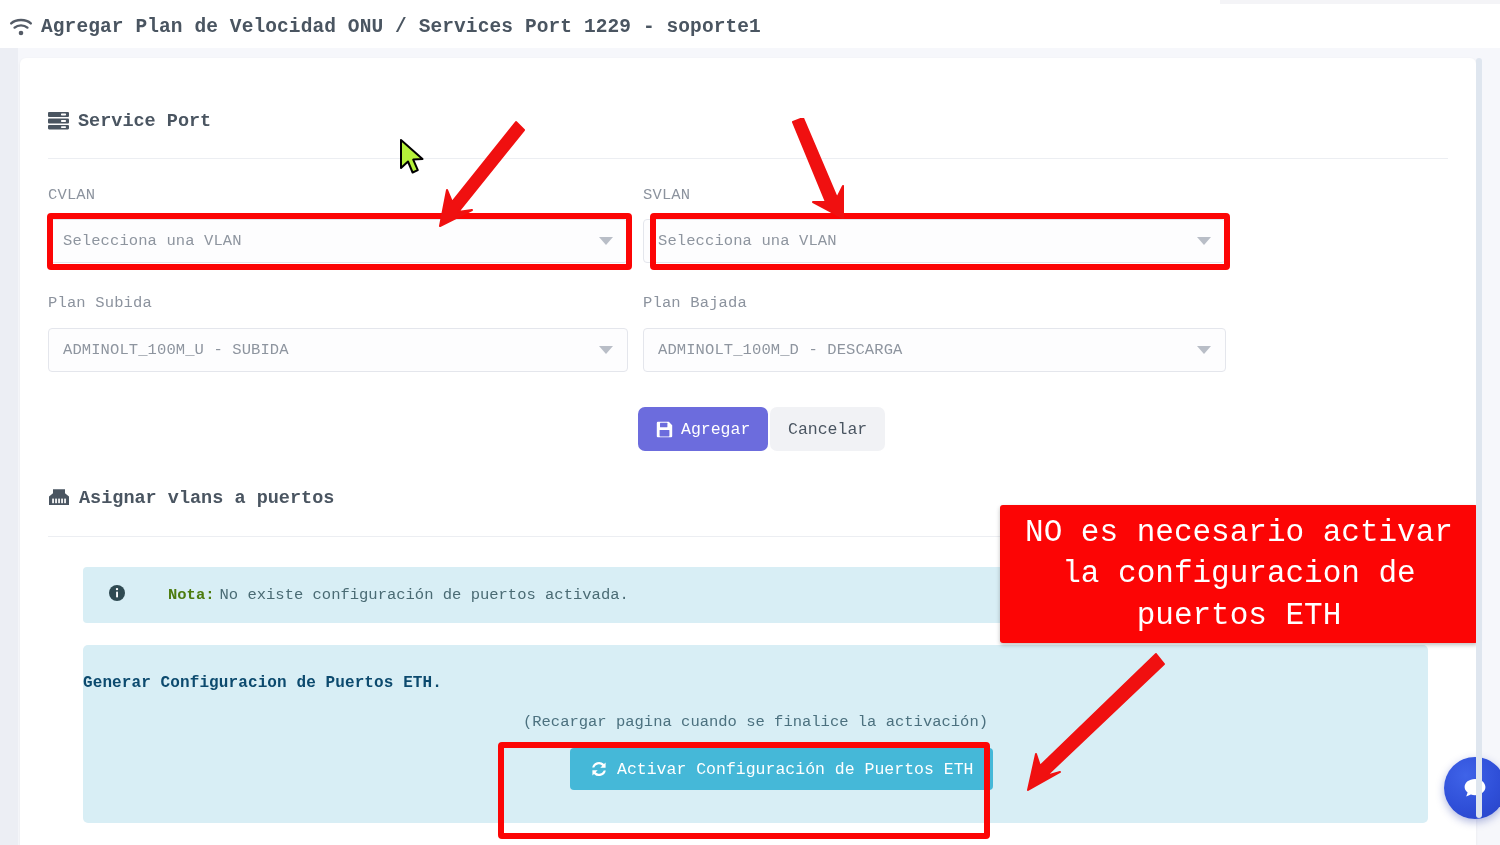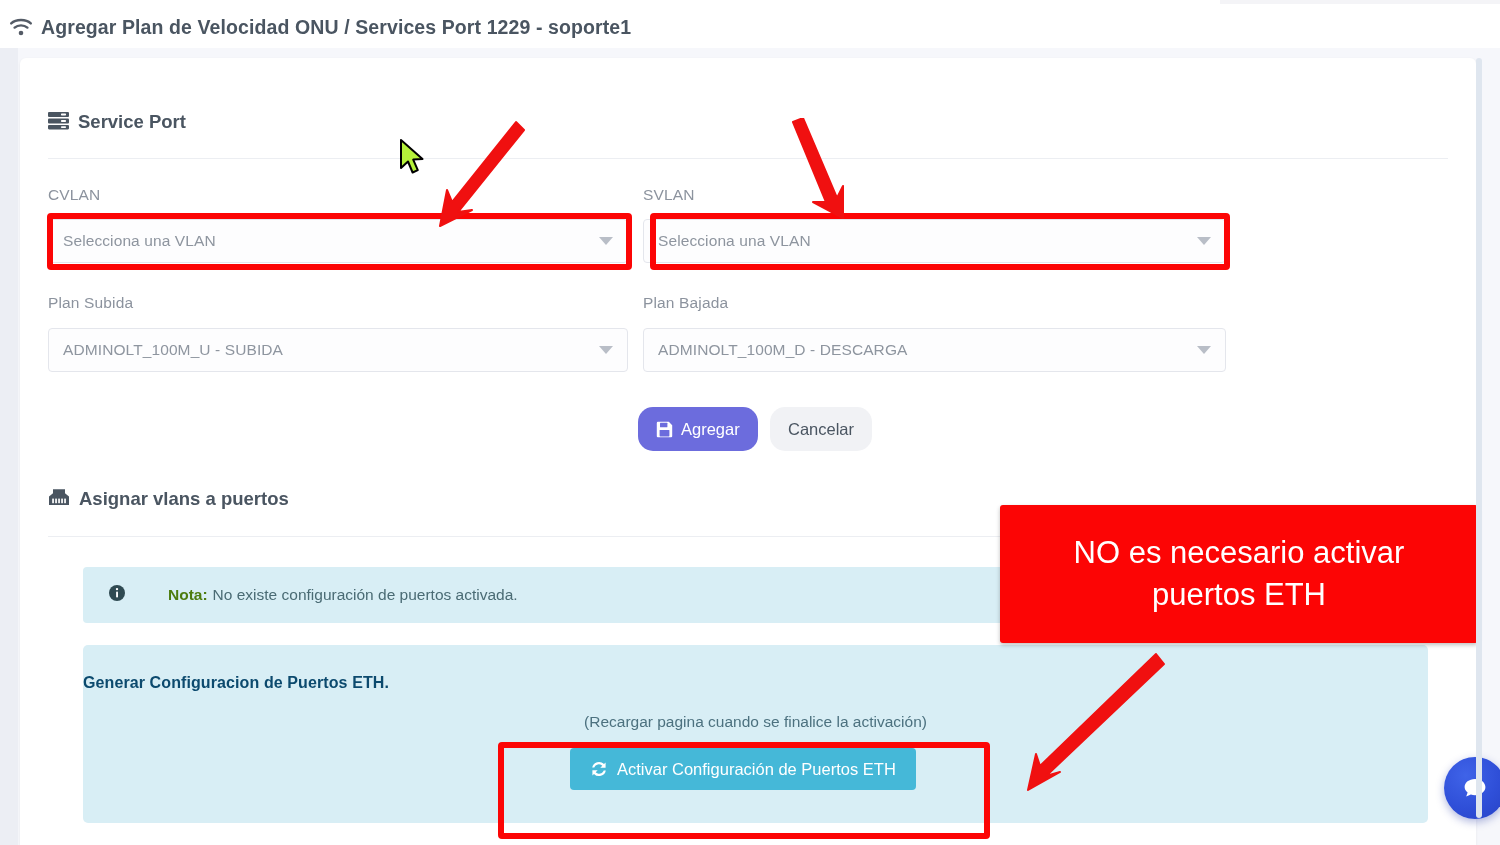--- a/index.html
+++ b/index.html
@@ -6,20 +6,21 @@
     margin: 0; padding: 0;
     width: 1500px; height: 845px;
     overflow: hidden;
     background: #ffffff;
     font-family: "Liberation Sans", sans-serif;
   }
   #root {
     position: relative;
     width: 1500px; height: 845px;
     background: #ffffff;
+    font-family: Liberation Mono, monospace;
   }
 
   
   .top-strip {
     position: absolute; left: 0; top: 0;
     width: 1500px; height: 5px;
     background: #ffffff;
   }
   .top-strip-right {
     position: absolute; left: 1220px; top: 0;
@@ -110,21 +111,21 @@
     border-left: 7px solid transparent;
     border-right: 7px solid transparent;
     border-top: 8px solid #b9bec7;
   }
 
   
   .btn {
     position: absolute;
     box-sizing: border-box;
     display: flex; align-items: center; justify-content: center;
-    border-radius: 15px;
+    border-radius: 7px;
     font-size: 16.5px;
     cursor: pointer;
     user-select: none;
   }
   .btn-primary {
     background: #6c6cdd; color: #ffffff;
     padding: 0 18px;
   }
   .btn-primary svg { margin-right: 8px; flex: none; }
   .btn-default {
@@ -328,20 +329,21 @@
         </svg>
         <span>Activar Configuración de Puertos ETH</span>
       </div>
     </div>
 
   </div>
 
 
   <div class="anno-box" style="left:1000px; top:505px; width:478px; height:138px; font-size:31px;">
     <span>NO es necesario activar</span>
+    <span>la configuracion de</span>
     <span>puertos ETH</span>
   </div>
 
   <div class="anno-rect" style="left:47px; top:213px; width:585px; height:57px;"></div>
   <div class="anno-rect" style="left:650px; top:213px; width:580px; height:57px;"></div>
   <div class="anno-rect" style="left:498px; top:742px; width:492px; height:97px;"></div>
 
   <svg class="anno-arrow" style="left:420px; top:118px;" width="120" height="112" viewBox="0 0 120 112">
     <path d="M96 4 L104 12 L38 94 L52 92 L20 108 L27 72 L32 84 z" fill="#f01010" stroke="#f01010" stroke-width="2" stroke-linejoin="round"></path>
   </svg>

